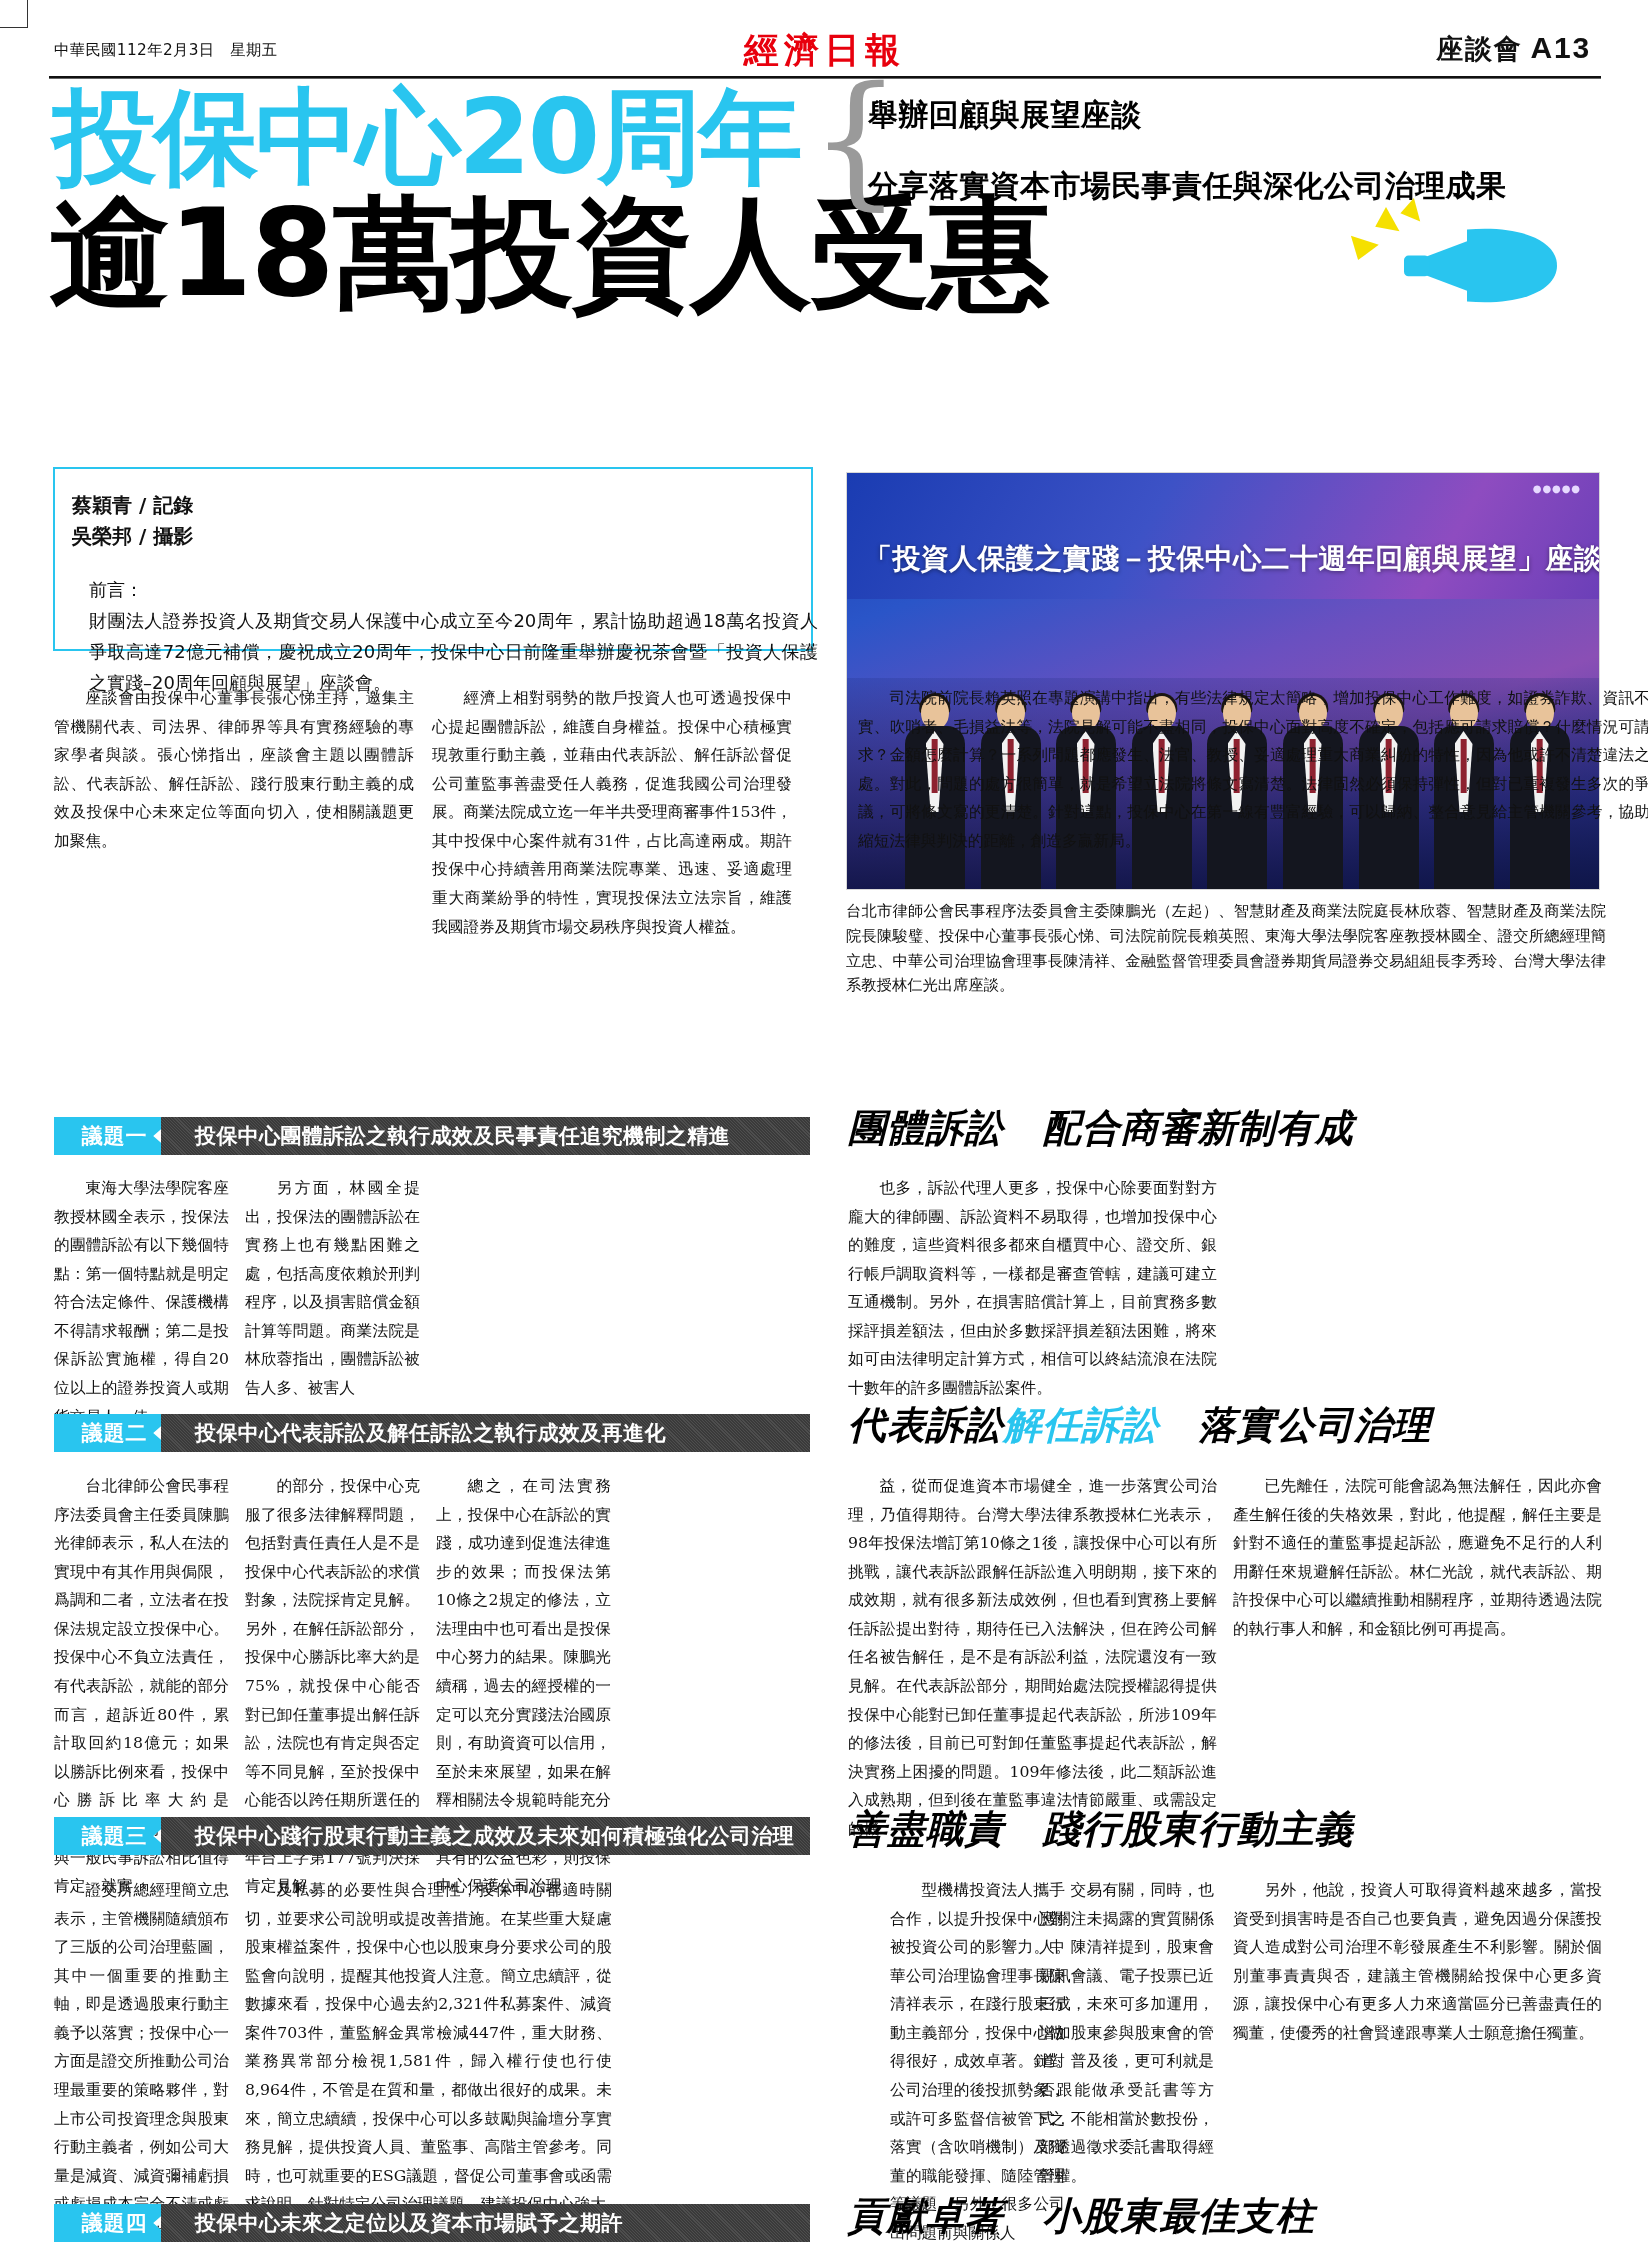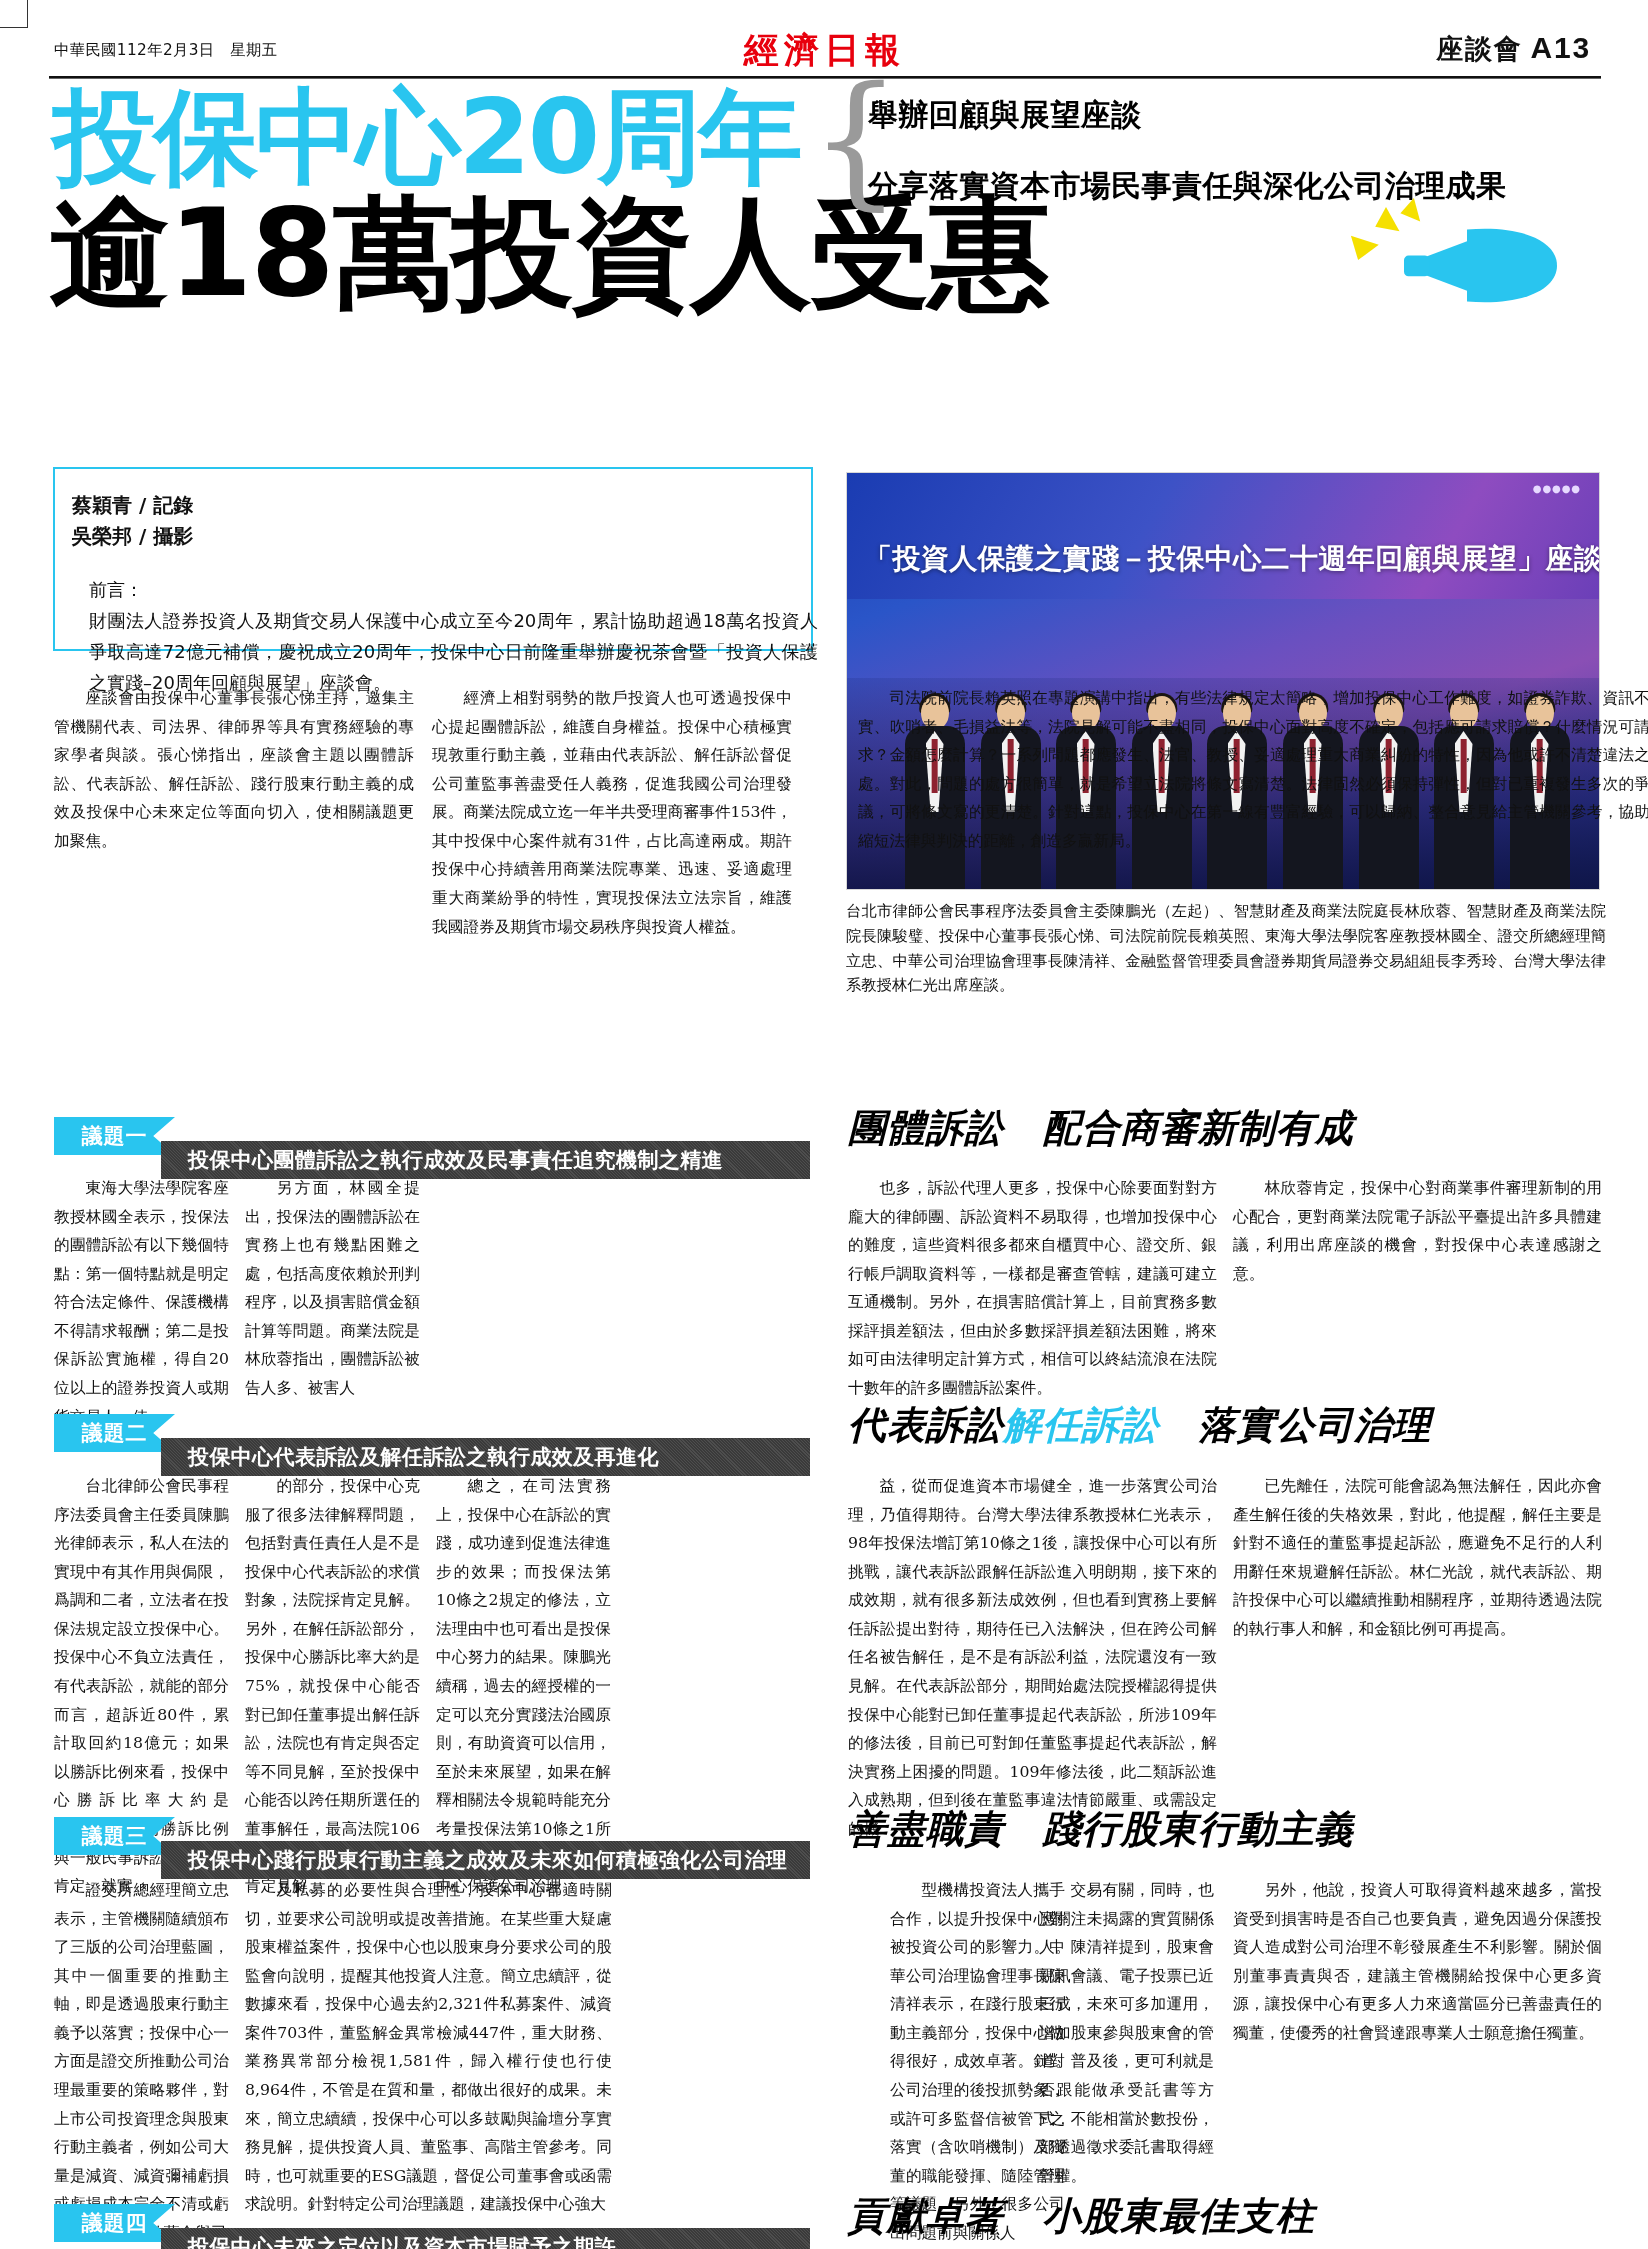--- a/index.html
+++ b/index.html
@@ -86,23 +86,23 @@
     color:#111;text-align:justify;font-family:"DejaVu Sans","Liberation Sans",sans-serif;}
 
   
   .topicbar{position:absolute;height:38px;}
   .tb-tag{position:absolute;left:0;top:0;height:38px;width:121px;background:#29c5ef;
     clip-path:polygon(0 0,100% 0,82% 50%,100% 100%,0 100%);
     color:#fff;font-weight:bold;font-size:21px;line-height:38px;text-align:center;
     letter-spacing:0.9px;font-family:"DejaVu Sans","Liberation Sans",sans-serif;box-sizing:border-box;}
   .tb-body{position:absolute;left:107px;top:0;height:38px;right:0;background:#3a3a3a;
     background-image:repeating-linear-gradient(45deg,rgba(255,255,255,.10) 0 0.9px,transparent 0.9px 2.2px);
-    color:#fff;font-weight:bold;font-size:21px;line-height:38px;padding-left:27px;
+    color:#fff;font-weight:bold;font-size:21px;line-height:38px;padding-left:34px;
     letter-spacing:0.4px;white-space:nowrap;box-sizing:border-box;
-    font-family:"DejaVu Sans","Liberation Sans",sans-serif;margin-top:24px;}
+    font-family:"DejaVu Sans","Liberation Sans",sans-serif;}
 
   
   .sechl{position:absolute;font-size:38px;font-weight:bold;color:#000;white-space:nowrap;
     letter-spacing:0.9px;font-family:"DejaVu Sans","Liberation Sans",sans-serif;font-style:italic;}
   .sechl .cy{color:#29c5ef;}
 
   
   .col{position:absolute;font-size:15.7px;line-height:1.82;color:#111;text-align:justify;
     text-justify:inter-character;font-family:"DejaVu Serif","Liberation Serif",serif;}
   .col p{margin:0 0 0 0;text-indent:31.5px;}
@@ -237,23 +237,20 @@
 
   <div class="col" style="left:54px;top:1174px;width:175px;height:180px;">
     <p>東海大學法學院客座教授林國全表示，投保法的團體訴訟有以下幾個特點：第一個特點就是明定符合法定條件、保護機構不得請求報酬；第二是投保訴訟實施權，得自20位以上的證券投資人或期貨交易人，使</p>
   </div>
   <div class="col" style="left:245px;top:1174px;width:175px;height:180px;">
     <p>另方面，林國全提出，投保法的團體訴訟在實務上也有幾點困難之處，包括高度依賴於刑判程序，以及損害賠償金額計算等問題。商業法院是林欣蓉指出，團體訴訟被告人多、被害人</p>
   </div>
   <div class="col" style="left:848px;top:1174px;width:369px;height:180px;">
     <p>也多，訴訟代理人更多，投保中心除要面對對方龐大的律師團、訴訟資料不易取得，也增加投保中心的難度，這些資料很多都來自櫃買中心、證交所、銀行帳戶調取資料等，一樣都是審查管轄，建議可建立互通機制。另外，在損害賠償計算上，目前實務多數採評損差額法，但由於多數採評損差額法困難，將來如可由法律明定計算方式，相信可以終結流浪在法院十數年的許多團體訴訟案件。</p>
   </div>
-  <div class="col" style="left:1233px;top:1174px;width:369px;height:180px;">
-    <p>林欣蓉肯定，投保中心對商業事件審理新制的用心配合，更對商業法院電子訴訟平臺提出許多具體建議，利用出席座談的機會，對投保中心表達感謝之意。</p>
-  </div>
 
   <div class="topicbar" style="left:54px;top:1414px;width:756px;">
     <div class="tb-tag">議題二</div>
     <div class="tb-body">投保中心代表訴訟及解任訴訟之執行成效及再進化</div>
   </div>
   <div class="sechl" style="left:848px;top:1400px;text-align:right;"><span>代表訴訟</span><span class="cy">解任訴訟</span><span>　落實公司治理</span></div>
 
   <div class="col" style="left:54px;top:1472px;width:175px;height:288px;">
     <p>台北律師公會民事程序法委員會主任委員陳鵬光律師表示，私人在法的實現中有其作用與侷限，爲調和二者，立法者在投保法規定設立投保中心。投保中心不負立法責任，有代表訴訟，就能的部分而言，超訴近80件，累計取回約18億元；如果以勝訴比例來看，投保中心勝訴比率大約是45%，這樣的勝訴比例與一般民事訴訟相比值得肯定。就實</p>
   </div>

